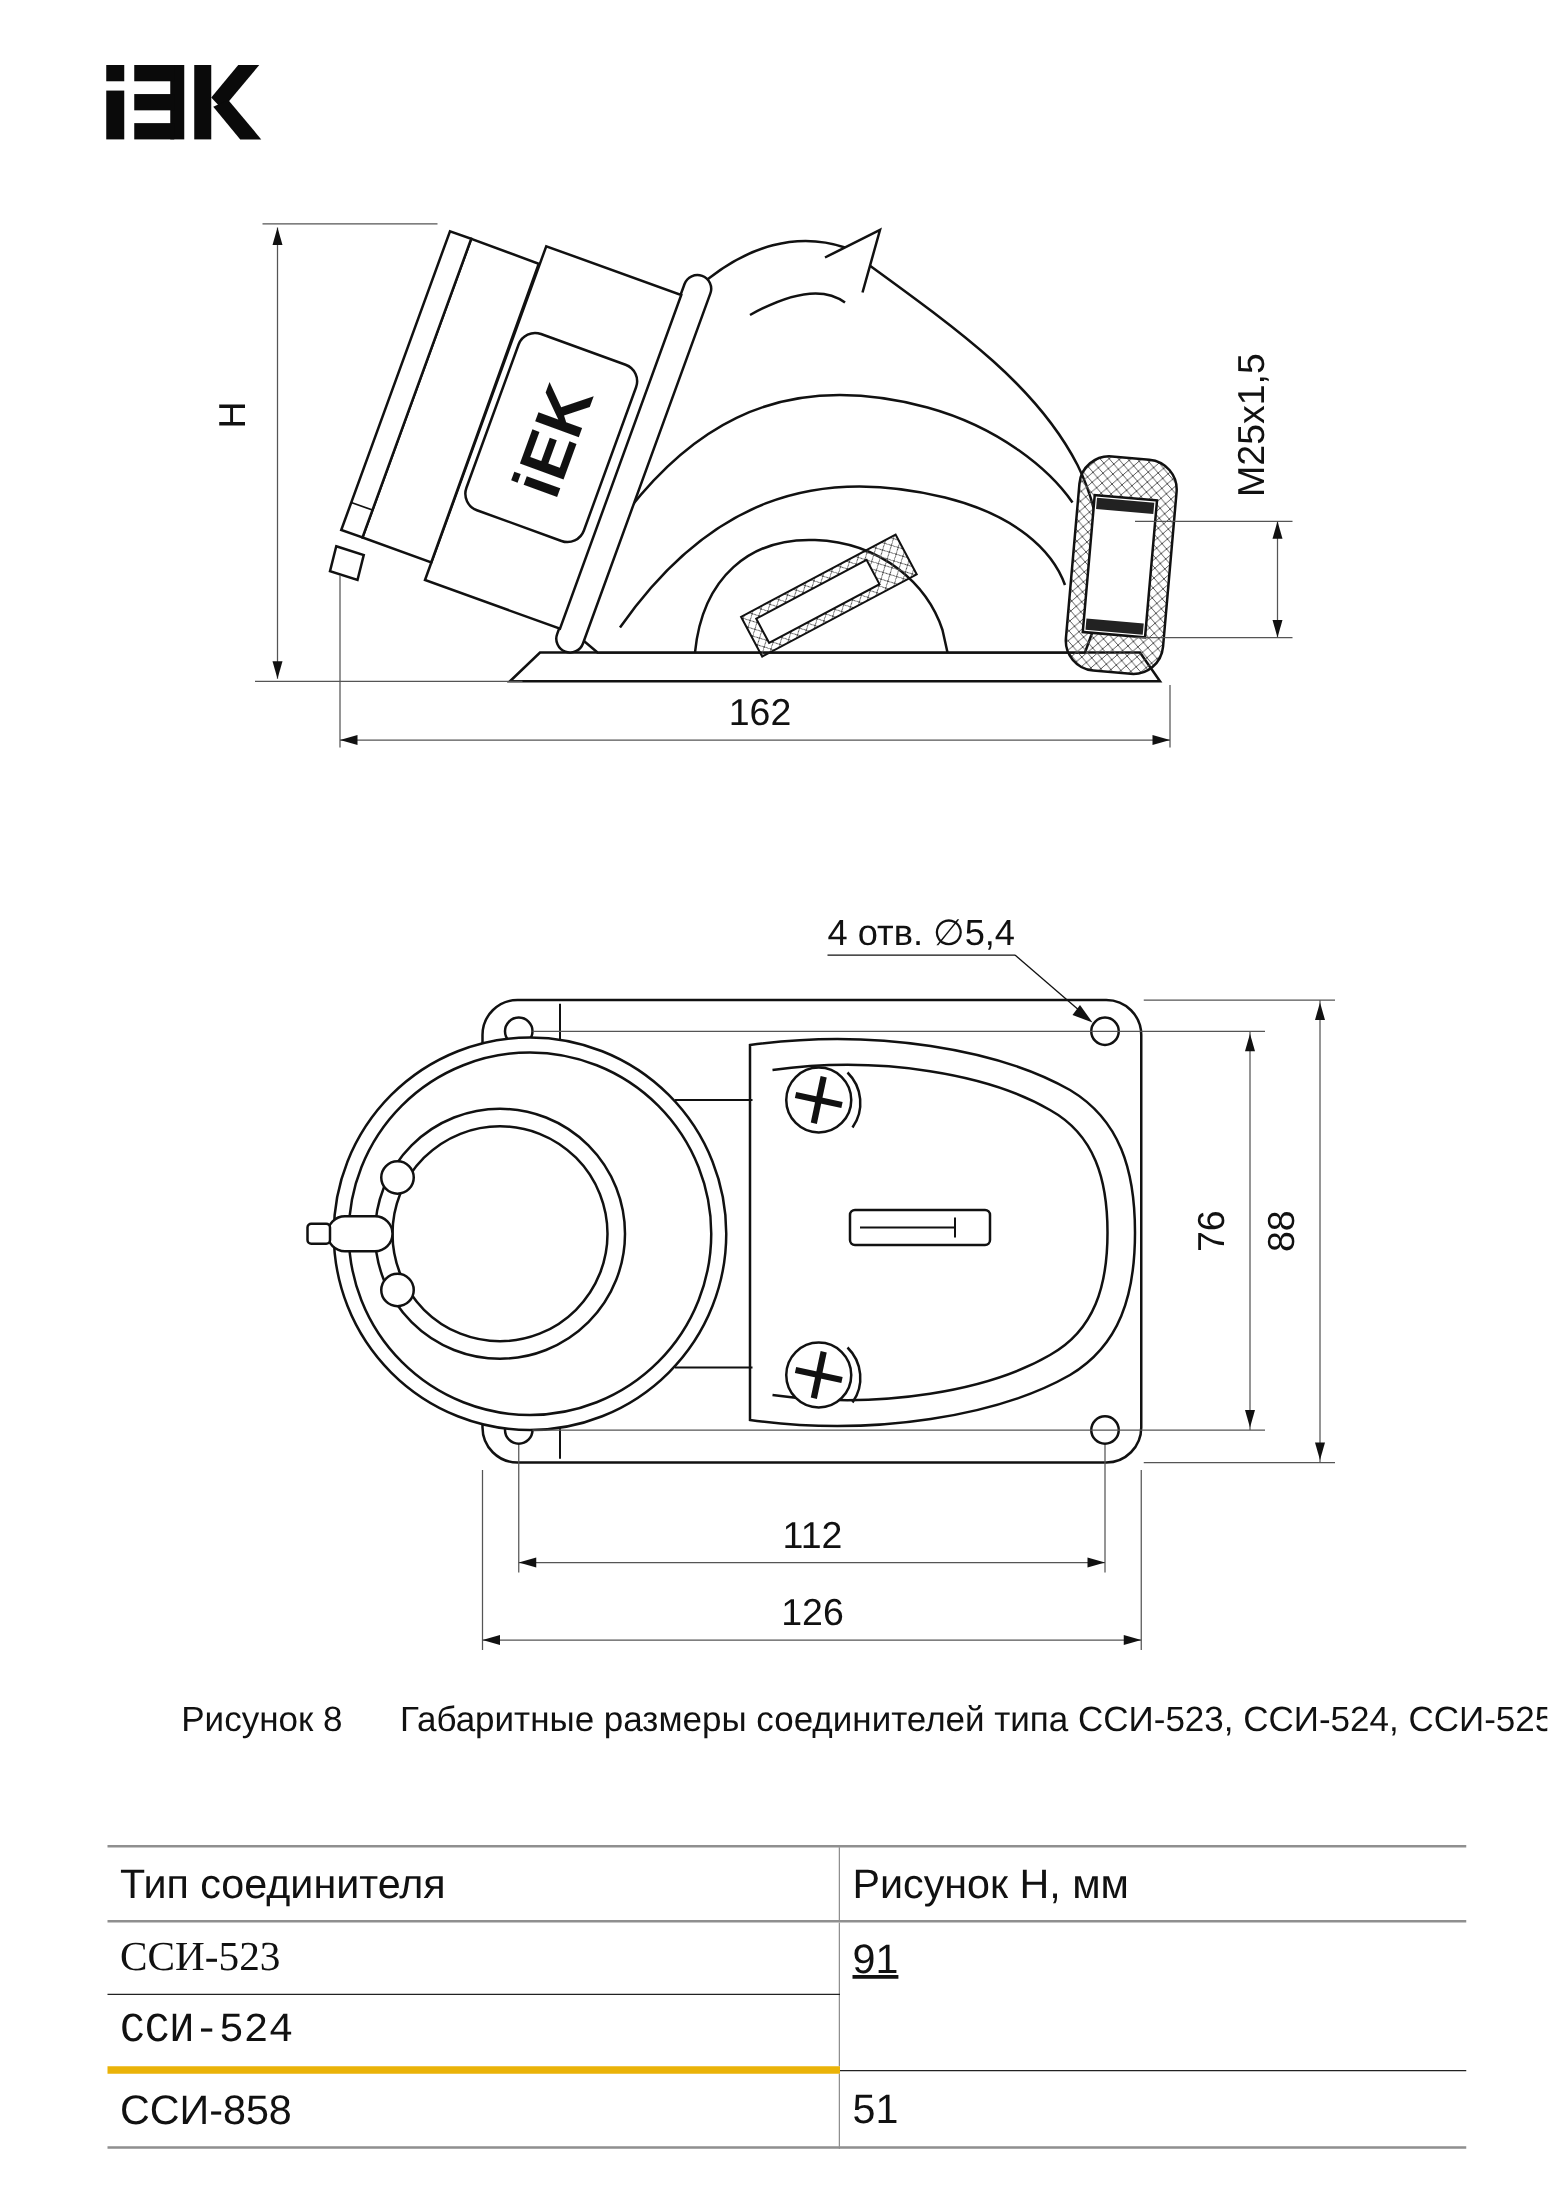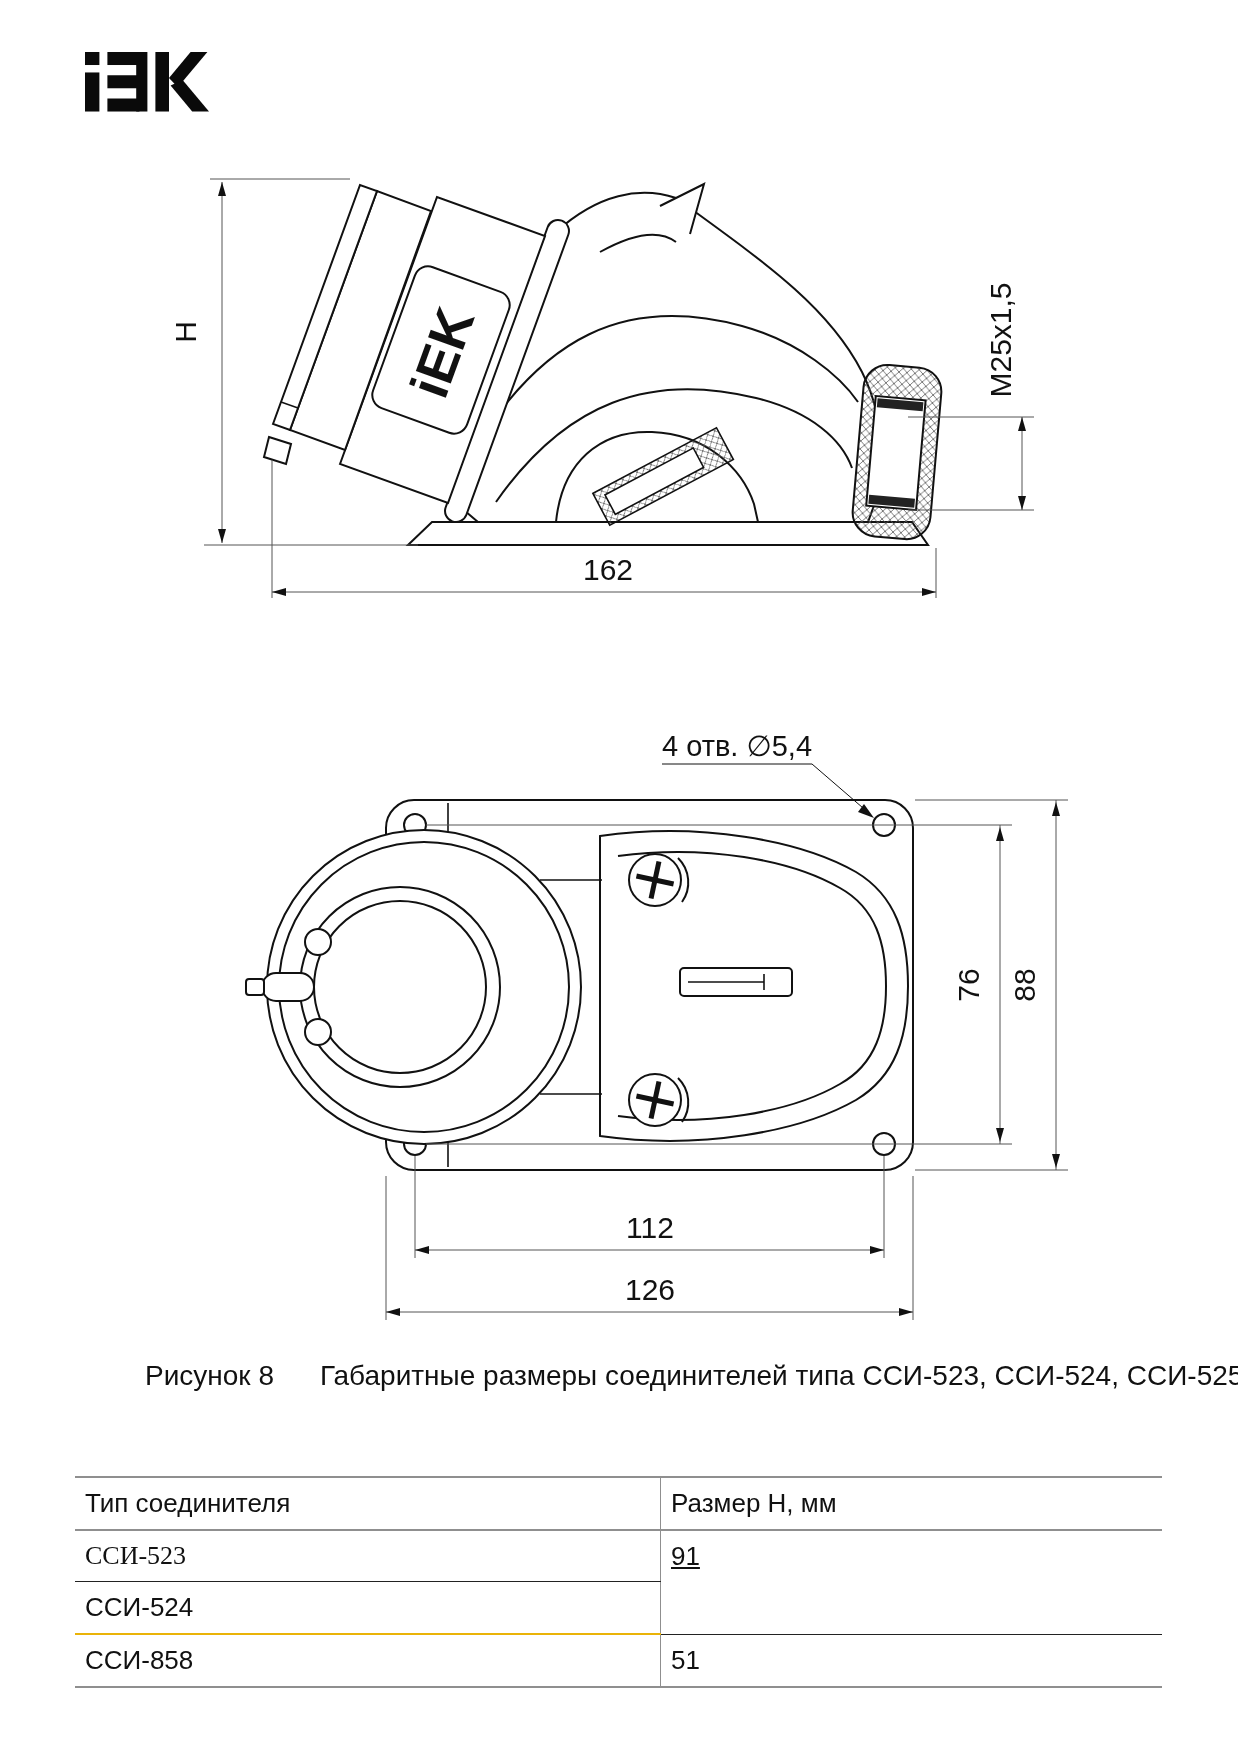--- a/index.html
+++ b/index.html
@@ -6,29 +6,29 @@
   .page{position:relative;width:1238px;height:1750px;background:#ffffff;
         font-family:"Liberation Sans",sans-serif;color:#111;overflow:hidden;}
   .drawing{position:absolute;left:0;top:0;}
   svg text{font-family:"Liberation Sans",sans-serif;fill:#111;}
   .dimtxt{font-size:30px;}
   .dimtxt-sm{font-size:29px;}
   
   .caption{position:absolute;left:145px;top:1360px;font-size:28px;white-space:nowrap;}
   .caption .desc{margin-left:46px;}
   
-  .spec-table{position:absolute;left:75px;top:1476px;width:1087px;
-              border-collapse:collapse;font-size:26px;table-layout:fixed;}
+  .spec-table{position:absolute;left:86px;top:1476px;width:1087px;
+              border-collapse:collapse;font-size:33px;table-layout:fixed;}
   .spec-table th,.spec-table td{font-weight:normal;text-align:left;
               padding:10px 8px 10px 10px;vertical-align:middle;}
   .spec-table{border-top:2px solid #8f8f8f;border-bottom:2px solid #8f8f8f;}
   .spec-table thead th{border-bottom:2px solid #8f8f8f;height:26px;}
   .spec-table .col-type{width:567px;border-right:1px solid #8f8f8f;}
   .spec-table tr.r1 td.col-type{border-bottom:1px solid #222;font-family:Liberation Serif, serif;}
-  .spec-table tr.r2 td.col-type{border-bottom:2px solid #eab308;}
+  .spec-table tr.r2 td.col-type{border-bottom:6px solid #eab308;font-family:Liberation Mono, monospace;}
   .spec-table td.cell-merged{vertical-align:top;border-bottom:1px solid #222;text-decoration:underline;}
   .spec-table td{height:27px;}
 </style>
 </head>
 <body>
 
 <div class="page">
 
   <svg class="drawing" width="1238" height="1340" viewBox="0 0 1238 1340">
     <defs>
@@ -198,21 +198,21 @@
   </svg>
 
   <div class="caption">
     <span class="fig">Рисунок 8</span><span class="desc">Габаритные размеры соединителей типа ССИ-523, ССИ-524, ССИ-525</span>
   </div>
 
   <table class="spec-table">
     <thead>
       <tr>
         <th class="col-type">Тип соединителя</th>
-        <th>Размер Н, мм</th>
+        <th>Рисунок Н, мм</th>
       </tr>
     </thead>
     <tbody>
       <tr class="r1">
         <td class="col-type">ССИ-523</td>
         <td class="cell-merged" rowspan="2">91</td>
       </tr>
       <tr class="r2">
         <td class="col-type">ССИ-524</td>
       </tr>

